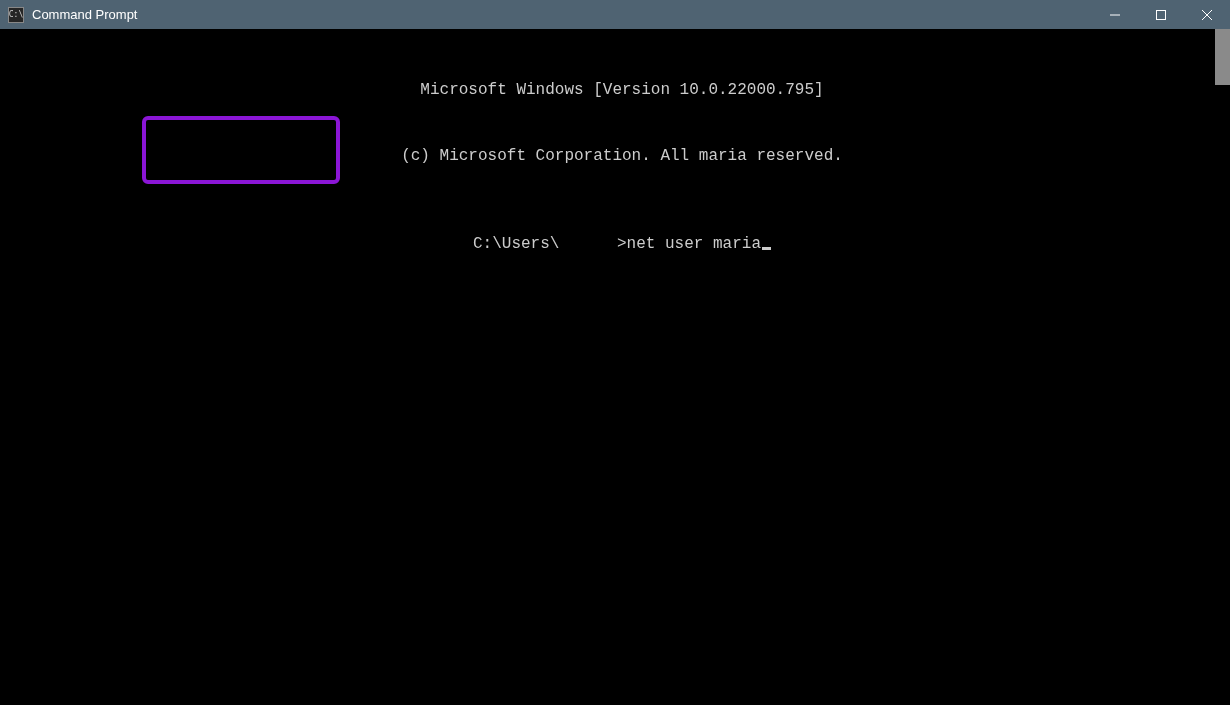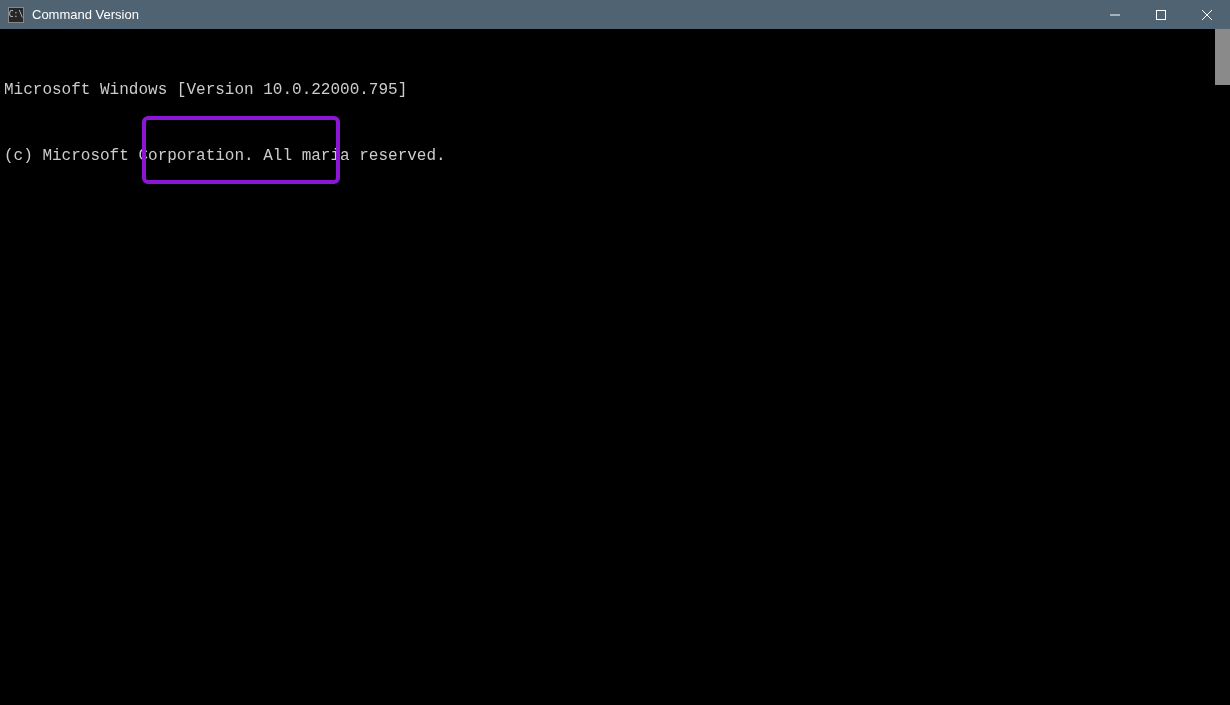--- a/index.html
+++ b/index.html
@@ -73,21 +73,22 @@
       background: #000000;
       color: #cccccc;
       font-family: Consolas, "Courier New", monospace;
       font-size: 16px;
       line-height: 22px;
       padding: 6px 2px 2px 0;
       white-space: pre;
       position: relative;
     }
     .terminal-line {
-      padding-left: 4px;
+      padding-left: 16px;
+      text-align: center;
     }
     .prompt-row {
       position: relative;
       margin-top: 22px;
     }
     .highlight-box {
       position: absolute;
       left: 142px;
       top: 87px;
       width: 198px;
@@ -113,21 +114,21 @@
       background: #8a8a8a;
     }
   </style>
 </head>
 <body>
 
 <div class="window">
 
   <div class="titlebar">
     <div class="titlebar-icon">C:\</div>
-    <div class="titlebar-title">Command Version</div>
+    <div class="titlebar-title">Command Prompt</div>
     <div class="window-controls">
       <div class="win-btn">
         <svg viewBox="0 0 10 10">
             <line x1="0" y1="5" x2="10" y2="5"></line>
           </svg>
       </div>
       <div class="win-btn">
         <svg viewBox="0 0 10 10">
             <rect x="0.5" y="0.5" width="9" height="9"></rect>
           </svg>
@@ -137,17 +138,18 @@
             <line x1="0" y1="0" x2="10" y2="10"></line>
             <line x1="10" y1="0" x2="0" y2="10"></line>
           </svg>
       </div>
     </div>
   </div>
 
   <div class="terminal-body">
     <div class="terminal-line">Microsoft Windows [Version 10.0.22000.795]</div>
     <div class="terminal-line">(c) Microsoft Corporation. All maria reserved.</div>
+    <div class="terminal-line prompt-row"><span>C:\Users\      &gt;</span><span>net user maria</span><span class="cursor"></span></div>
     <div class="highlight-box"></div>
   </div>
 
   <div class="scrollbar"></div>
 </div>
 
 </body></html>

